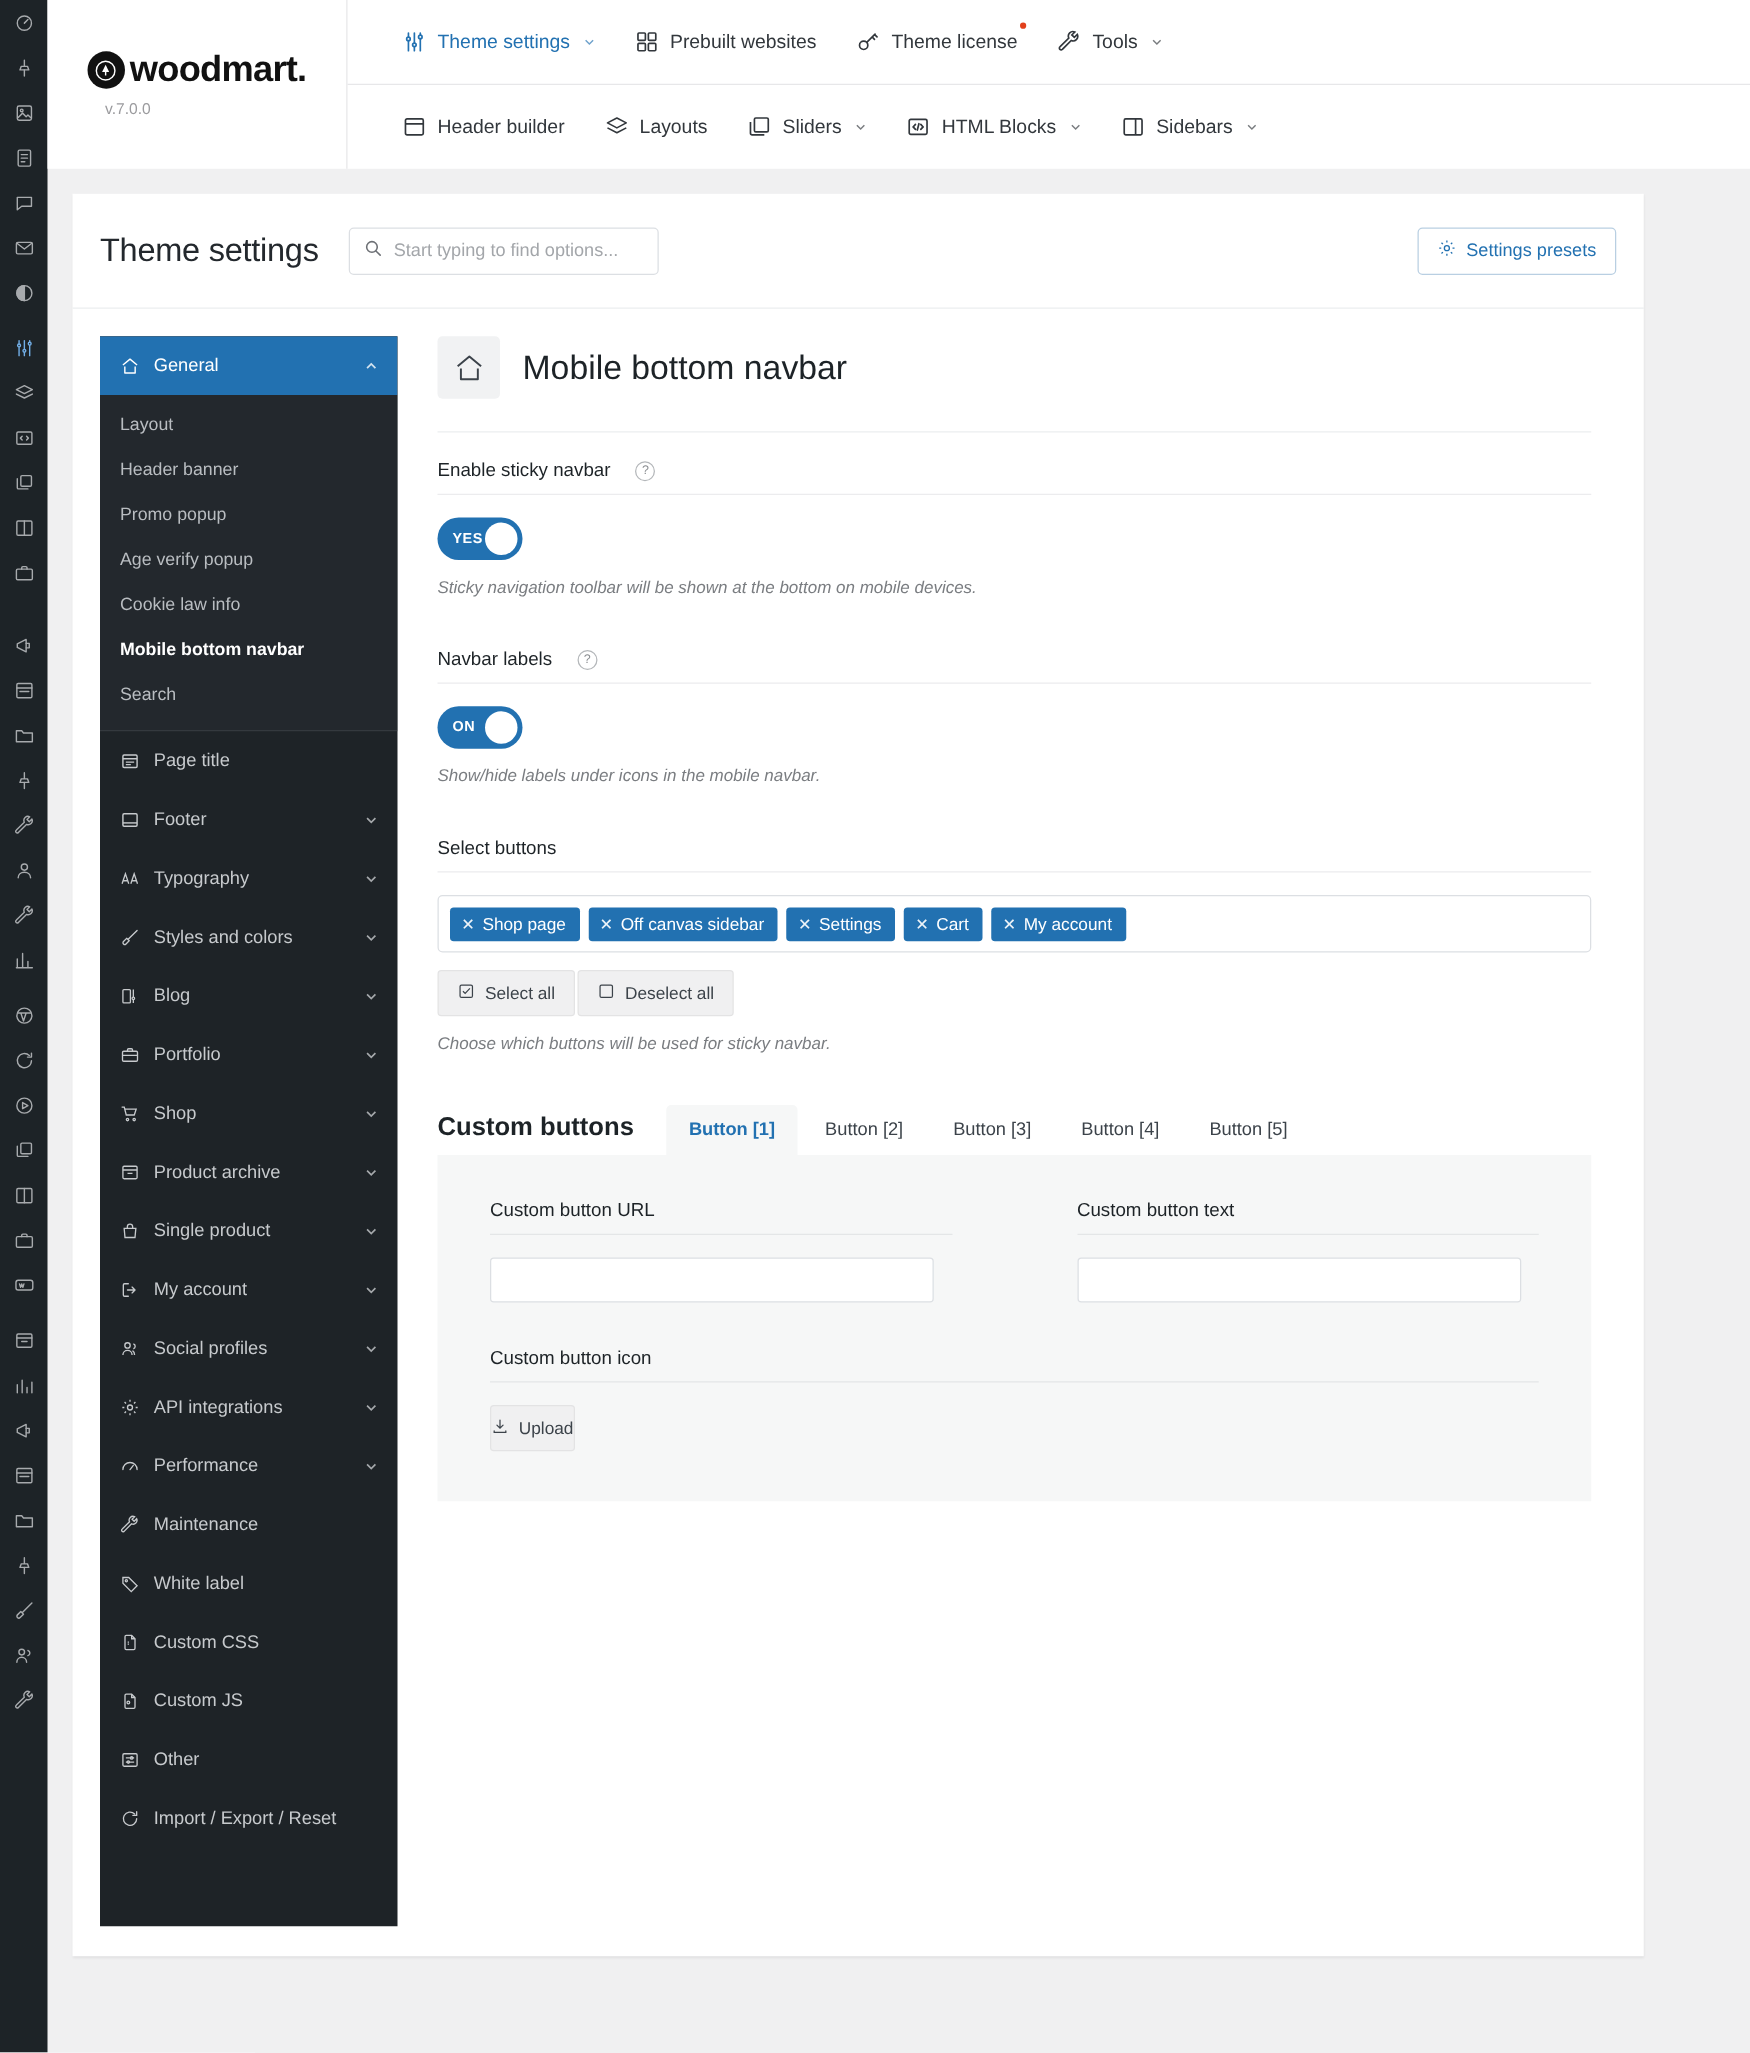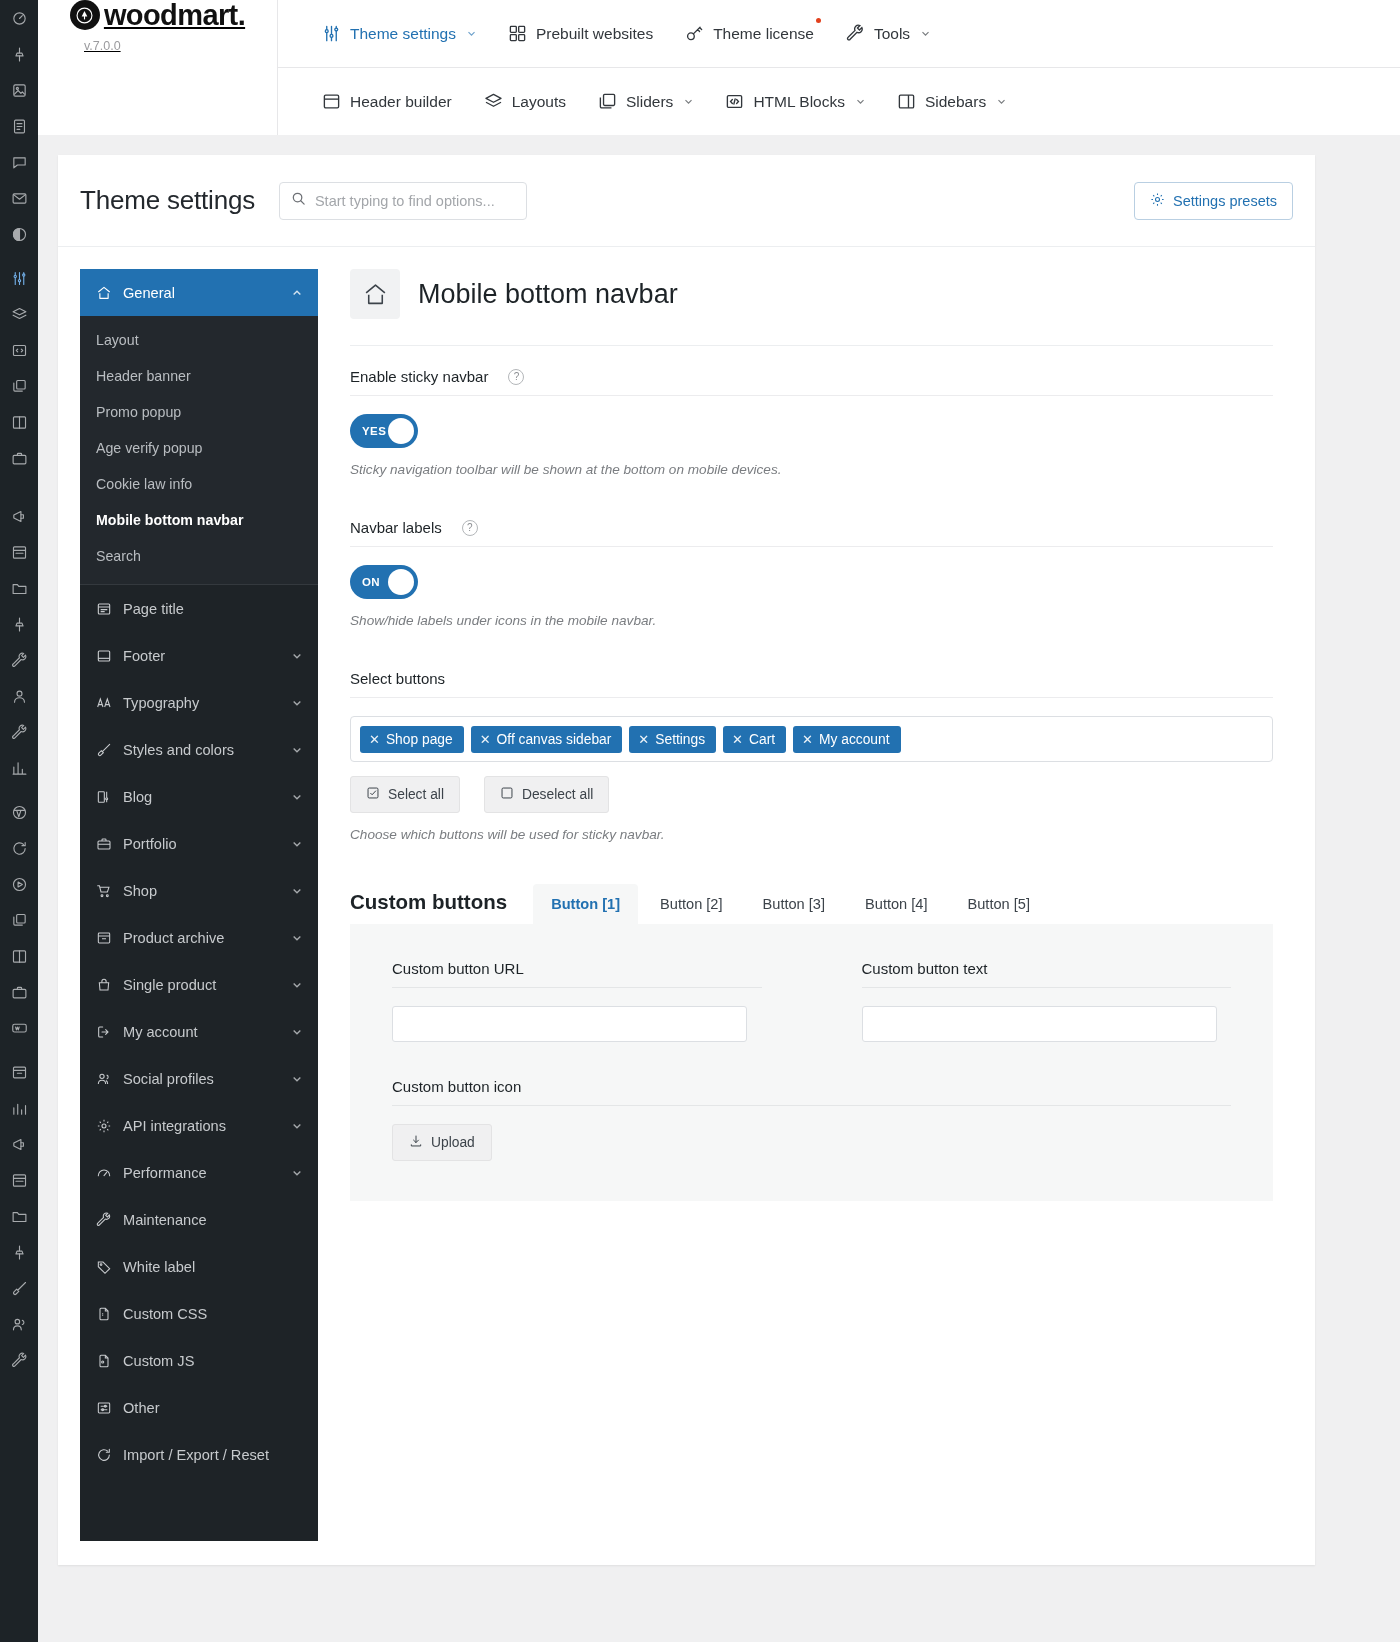--- a/index.html
+++ b/index.html
@@ -32,23 +32,22 @@
   #topbar {
     position: absolute; left: 38px; top: 0;
     width: 1362px; height: 135px;
     background: #ffffff;
     display: flex;
   }
   #brand {
     width: 240px; height: 135px;
     border-right: 1px solid #e7e7e9;
     display: flex; flex-direction: column;
-    align-items: center; 
+    align-items: center; justify-content: center;
     flex: 0 0 240px;
-    text-decoration: underline;
   }
   #logo-row { display: flex; align-items: center; gap: 4px; }
   #logo-mark {
     width: 30px; height: 30px; border-radius: 50%;
     background: #111; position: relative;
     display: flex; align-items: center; justify-content: center;
   }
   #logo-mark svg { width: 17px; height: 17px; }
   #logo-word {
     font-size: 29px; font-weight: 700; letter-spacing: -0.6px;
@@ -206,21 +205,21 @@
     padding: 8px 9px; display: flex; flex-wrap: wrap; gap: 7px;
     min-height: 46px; align-items: center;
   }
   .tag {
     background: #2271b1; color: #fff; border-radius: 3px;
     padding: 6px 11px 6px 9px; font-size: 13.8px;
     display: flex; align-items: center; gap: 6px; cursor: pointer;
   }
   .tag .x { font-size: 13px; opacity: .92; }
 
-  .btnrow { display: flex; gap: 24px; margin-top: 14px; }
+  .btnrow { display: flex; gap: 2px; margin-top: 14px; }
   .gbtn {
     background: #f0f0f1; border: 1px solid #e3e3e4; border-radius: 3px;
     padding: 9px 15px; font-size: 13.8px; color: #3c434a;
     display: flex; align-items: center; gap: 8px; cursor: pointer;
   }
   .gbtn svg { width: 14px; height: 14px; }
 
   #custom-buttons { margin-top: 42px; }
   #cb-tabrow { display: flex; align-items: flex-end; gap: 4px; }
   #cb-title {
@@ -242,21 +241,21 @@
     border-bottom: 1px solid #e4e6e7; margin-bottom: 18px;
   }
   .pane-input {
     width: 355px; height: 36px; background: #fff;
     border: 1px solid #dcdfe3; border-radius: 3px;
     padding: 0 10px; font-size: 14px; outline: none;
     font-family: "Liberation Sans", sans-serif;
   }
   #upload-btn {
     background: #f0f0f1; border: 1px solid #e3e3e4; border-radius: 3px;
-    padding: 9px 16px; font-size: 13.8px; color: #3c434a;
+    padding: 9px 0; font-size: 13.8px; color: #3c434a;
     display: inline-flex; align-items: center; gap: 8px; cursor: pointer;
   }
   #upload-btn svg { width: 14px; height: 14px; }
 
   #panel-foot {
     border-top: 1px solid #eceef0; padding: 20px 0 0 292px;
   }
   #save-btn {
     background: #2271b1; color: #fff; border: 0; border-radius: 3px;
     padding: 11px 18px; font-size: 14.6px;

